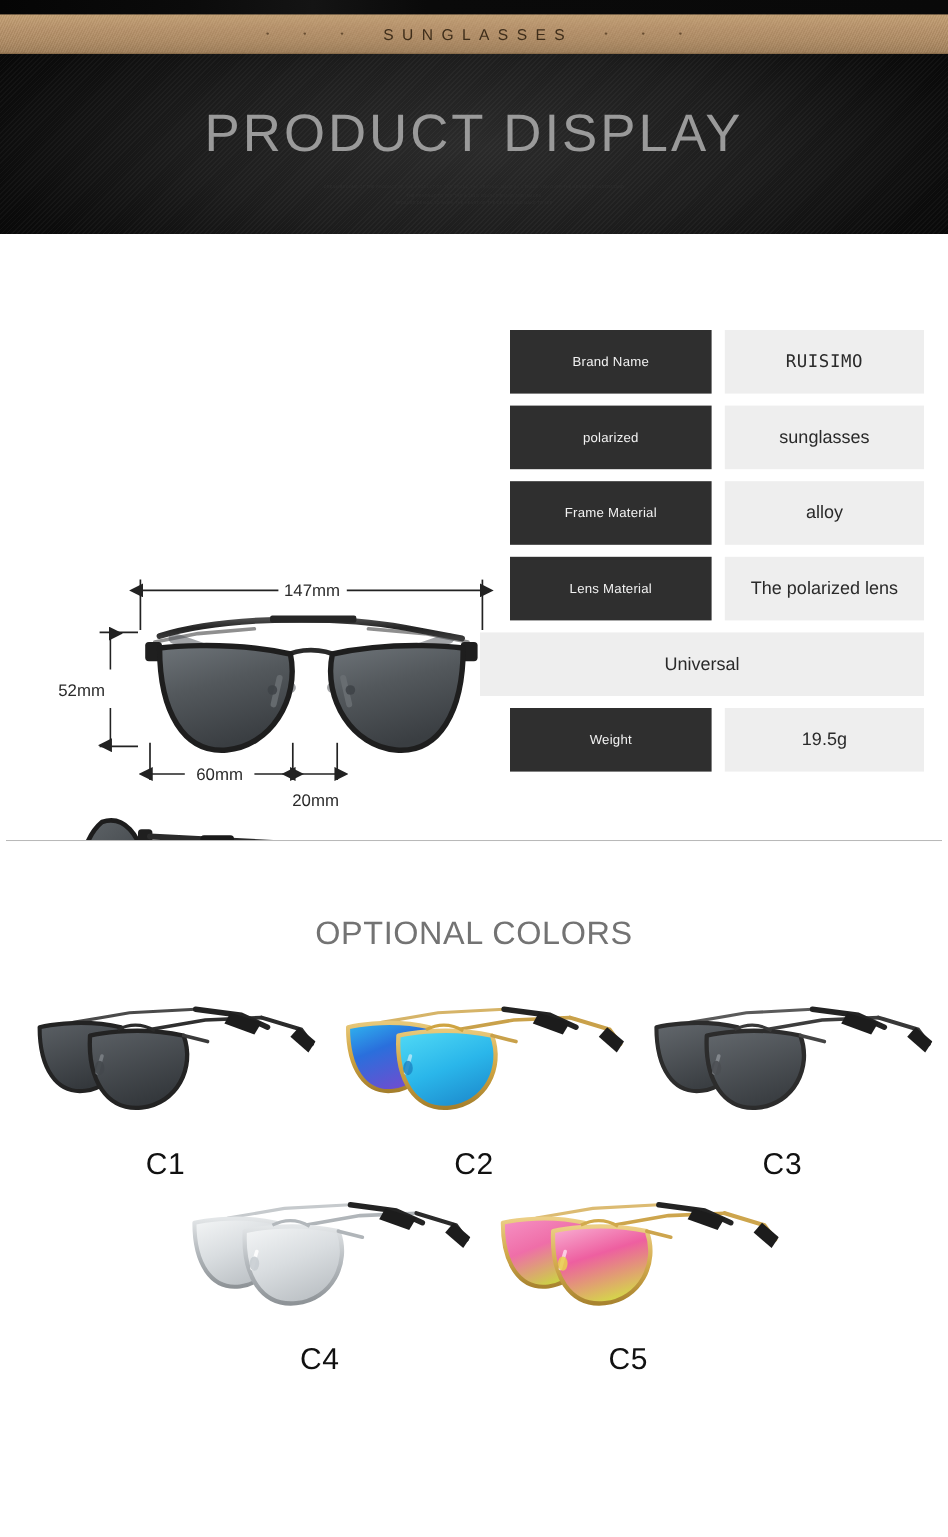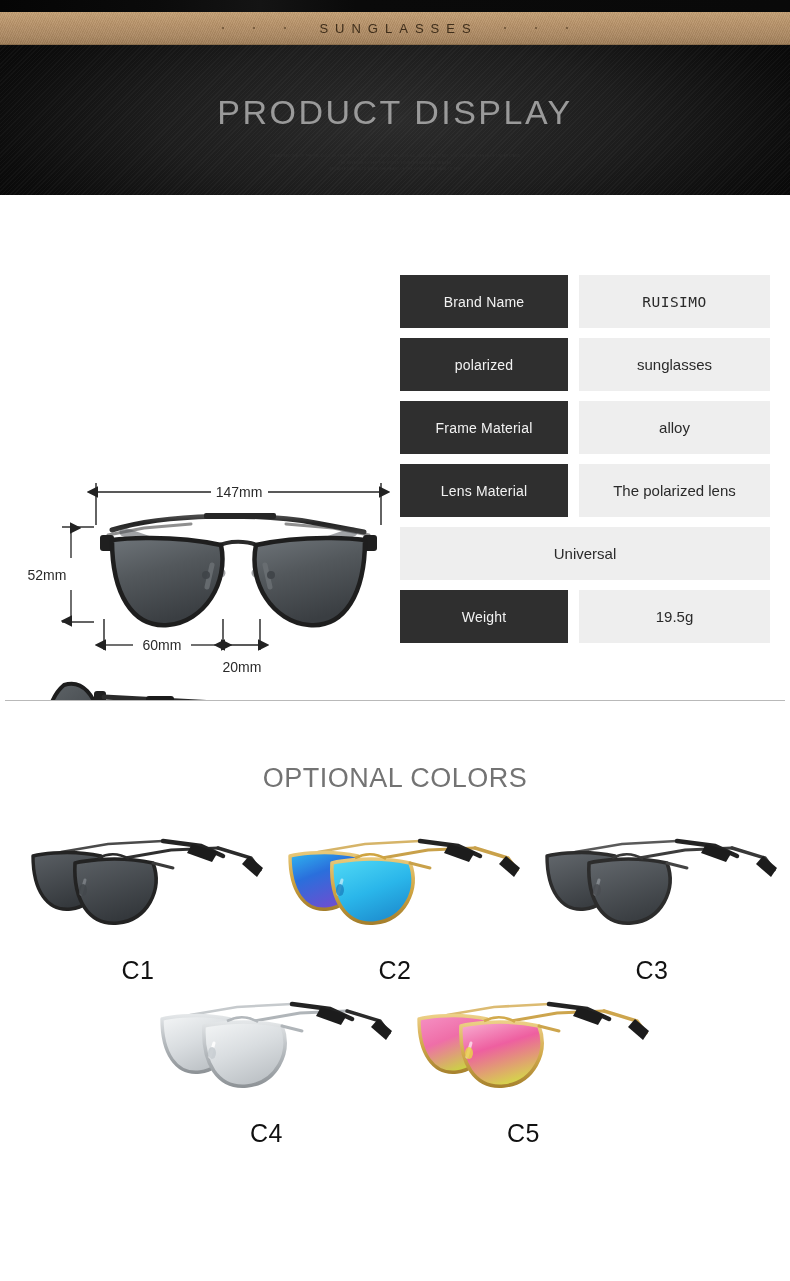--- a/index.html
+++ b/index.html
@@ -85,21 +85,21 @@
     white-space: nowrap;
     text-indent: 7px;
   }
 
   .hero-title {
     position: absolute;
     top: 86px;
     left: 0;
     width: 790px;
     text-align: center;
-    font-size: 34px;
+    font-size: 44px;
     line-height: 52px;
     font-weight: 300;
     letter-spacing: 2.5px;
     color: #9a9a9a;
     white-space: nowrap;
   }
 
   .hero-sub {
     position: absolute;
     top: 153px;
@@ -117,24 +117,25 @@
   .spec-section {
     position: relative;
     width: 790px;
     height: 505px;
     background: #ffffff;
   }
 
   
   .diagram-pane {
     position: absolute;
-    left: 16px;
+    left: 1px;
     top: 0;
     width: 400px;
     height: 505px;
+    padding-left: 36px;
   }
   .diagram-svg { display: block; }
 
   
   .spec-table {
     position: absolute;
     left: 400px;
     top: 80px;
     width: 370px;
     display: flex;
@@ -146,23 +147,24 @@
     gap: 11px;
     height: 53px;
   }
   .spec-key {
     width: 168px;
     background: #2f2f2f;
     color: #f2f2f2;
     display: flex;
     align-items: center;
     justify-content: center;
-    font-size: 14px;
+    font-size: 11px;
     letter-spacing: 0.2px;
     text-align: center;
+    margin-left: 25px;
   }
   .spec-val {
     flex: 1;
     background: #eeeeee;
     color: #2a2a2a;
     display: flex;
     align-items: center;
     justify-content: center;
     font-size: 15px;
     text-align: right;

